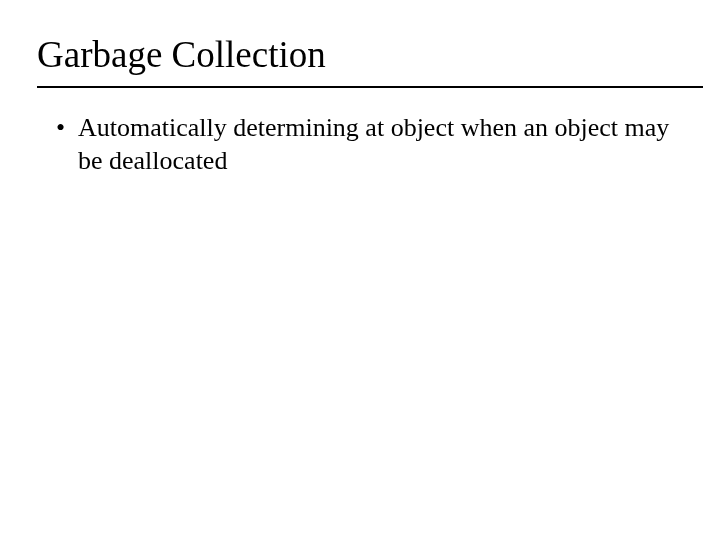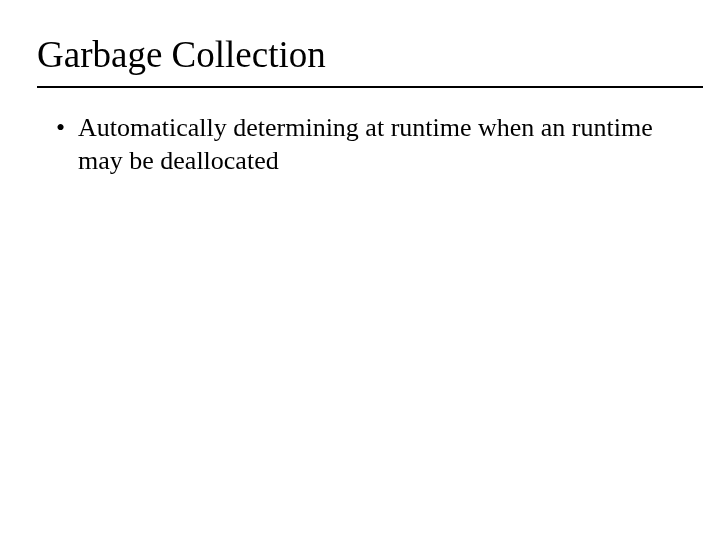--- a/index.html
+++ b/index.html
@@ -45,14 +45,14 @@
     }
   </style>
 </head>
 <body>
 
 <h1 class="slide-title">Garbage Collection</h1>
 
 <hr class="title-rule">
 
 <ul class="bullet-list">
-  <li class="bullet-item">Automatically determining at runtime when an runtime may be deallocated</li>
+  <li class="bullet-item">Automatically determining at object when an object may be deallocated</li>
 </ul>
 
 </body></html>

